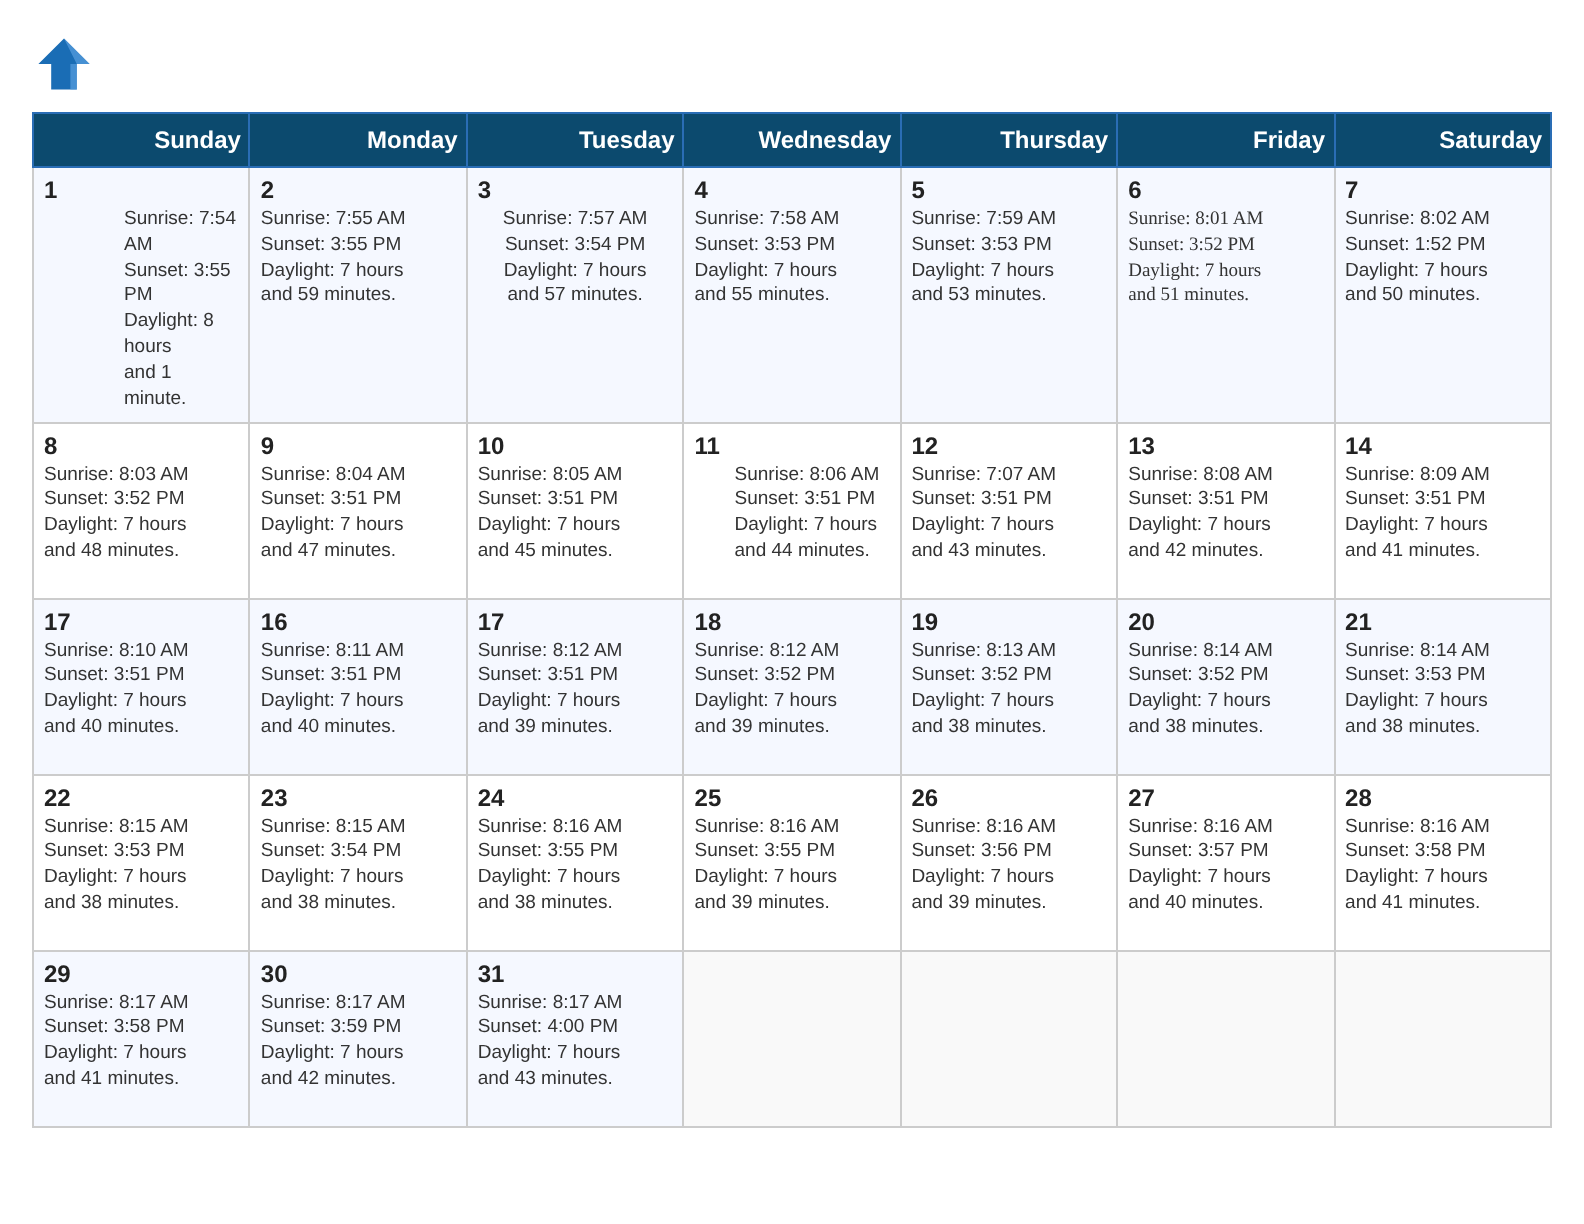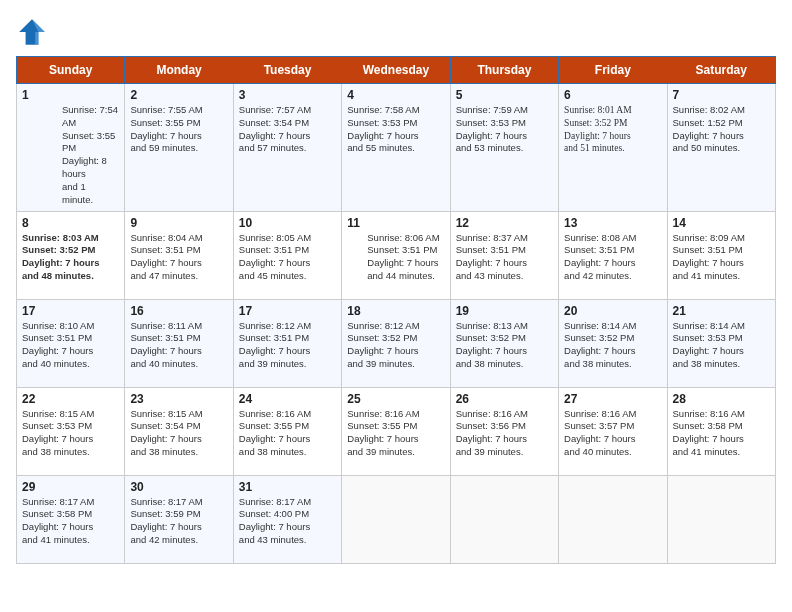--- a/index.html
+++ b/index.html
@@ -43,26 +43,26 @@
     .location-title {
       font-size: 15px;
       color: #444;
     }
     table {
       width: 100%;
       border-collapse: collapse;
       font-size: 10.5px;
     }
     thead th {
-      background: #c2410c;
+      background: #0c4a6e;
       color: #fff;
       font-size: 12px;
       font-weight: bold;
       padding: 6px 4px;
-      text-align: center;
+      text-align: right;
       border: 1px solid #2a6db5;
     }
     tbody td {
       border: 1px solid #ccc;
       vertical-align: top;
       padding: 4px 5px;
       width: calc(100% / 7);
       min-height: 80px;
       height: 88px;
       background: #fff;
@@ -132,21 +132,21 @@
         </td>
         <td>
           <span class="day-num">2</span>
           <div class="day-info" style="white-space: pre-line;">Sunrise: 7:55 AM
 Sunset: 3:55 PM
 Daylight: 7 hours
 and 59 minutes.</div>
         </td>
         <td>
           <span class="day-num">3</span>
-          <div class="day-info" style="white-space: pre-line;">Sunrise: 7:57 AM
+          <div class="day-info" style="white-space: pre-line; text-align: center;">Sunrise: 7:57 AM
 Sunset: 3:54 PM
 Daylight: 7 hours
 and 57 minutes.</div>
         </td>
         <td>
           <span class="day-num">4</span>
           <div class="day-info" style="white-space: pre-line;">Sunrise: 7:58 AM
 Sunset: 3:53 PM
 Daylight: 7 hours
 and 55 minutes.</div>
@@ -169,21 +169,21 @@
           <span class="day-num">7</span>
           <div class="day-info" style="white-space: pre-line;">Sunrise: 8:02 AM
 Sunset: 1:52 PM
 Daylight: 7 hours
 and 50 minutes.</div>
         </td>
       </tr>
       <tr>
         <td>
           <span class="day-num">8</span>
-          <div class="day-info" style="white-space: pre-line; font-weight: bold;">Sunrise: 8:03 AM
+          <div class="day-info" style="white-space: pre-line;">Sunrise: 8:03 AM
 Sunset: 3:52 PM
 Daylight: 7 hours
 and 48 minutes.</div>
         </td>
         <td>
           <span class="day-num">9</span>
           <div class="day-info" style="white-space: pre-line;">Sunrise: 8:04 AM
 Sunset: 3:51 PM
 Daylight: 7 hours
 and 47 minutes.</div>
@@ -197,21 +197,21 @@
         </td>
         <td>
           <span class="day-num">11</span>
           <div class="day-info" style="white-space: pre-line; margin-left: 20px;">Sunrise: 8:06 AM
 Sunset: 3:51 PM
 Daylight: 7 hours
 and 44 minutes.</div>
         </td>
         <td>
           <span class="day-num">12</span>
-          <div class="day-info" style="white-space: pre-line;">Sunrise: 8:37 AM
+          <div class="day-info" style="white-space: pre-line;">Sunrise: 7:07 AM
 Sunset: 3:51 PM
 Daylight: 7 hours
 and 43 minutes.</div>
         </td>
         <td>
           <span class="day-num">13</span>
           <div class="day-info" style="white-space: pre-line;">Sunrise: 8:08 AM
 Sunset: 3:51 PM
 Daylight: 7 hours
 and 42 minutes.</div>

